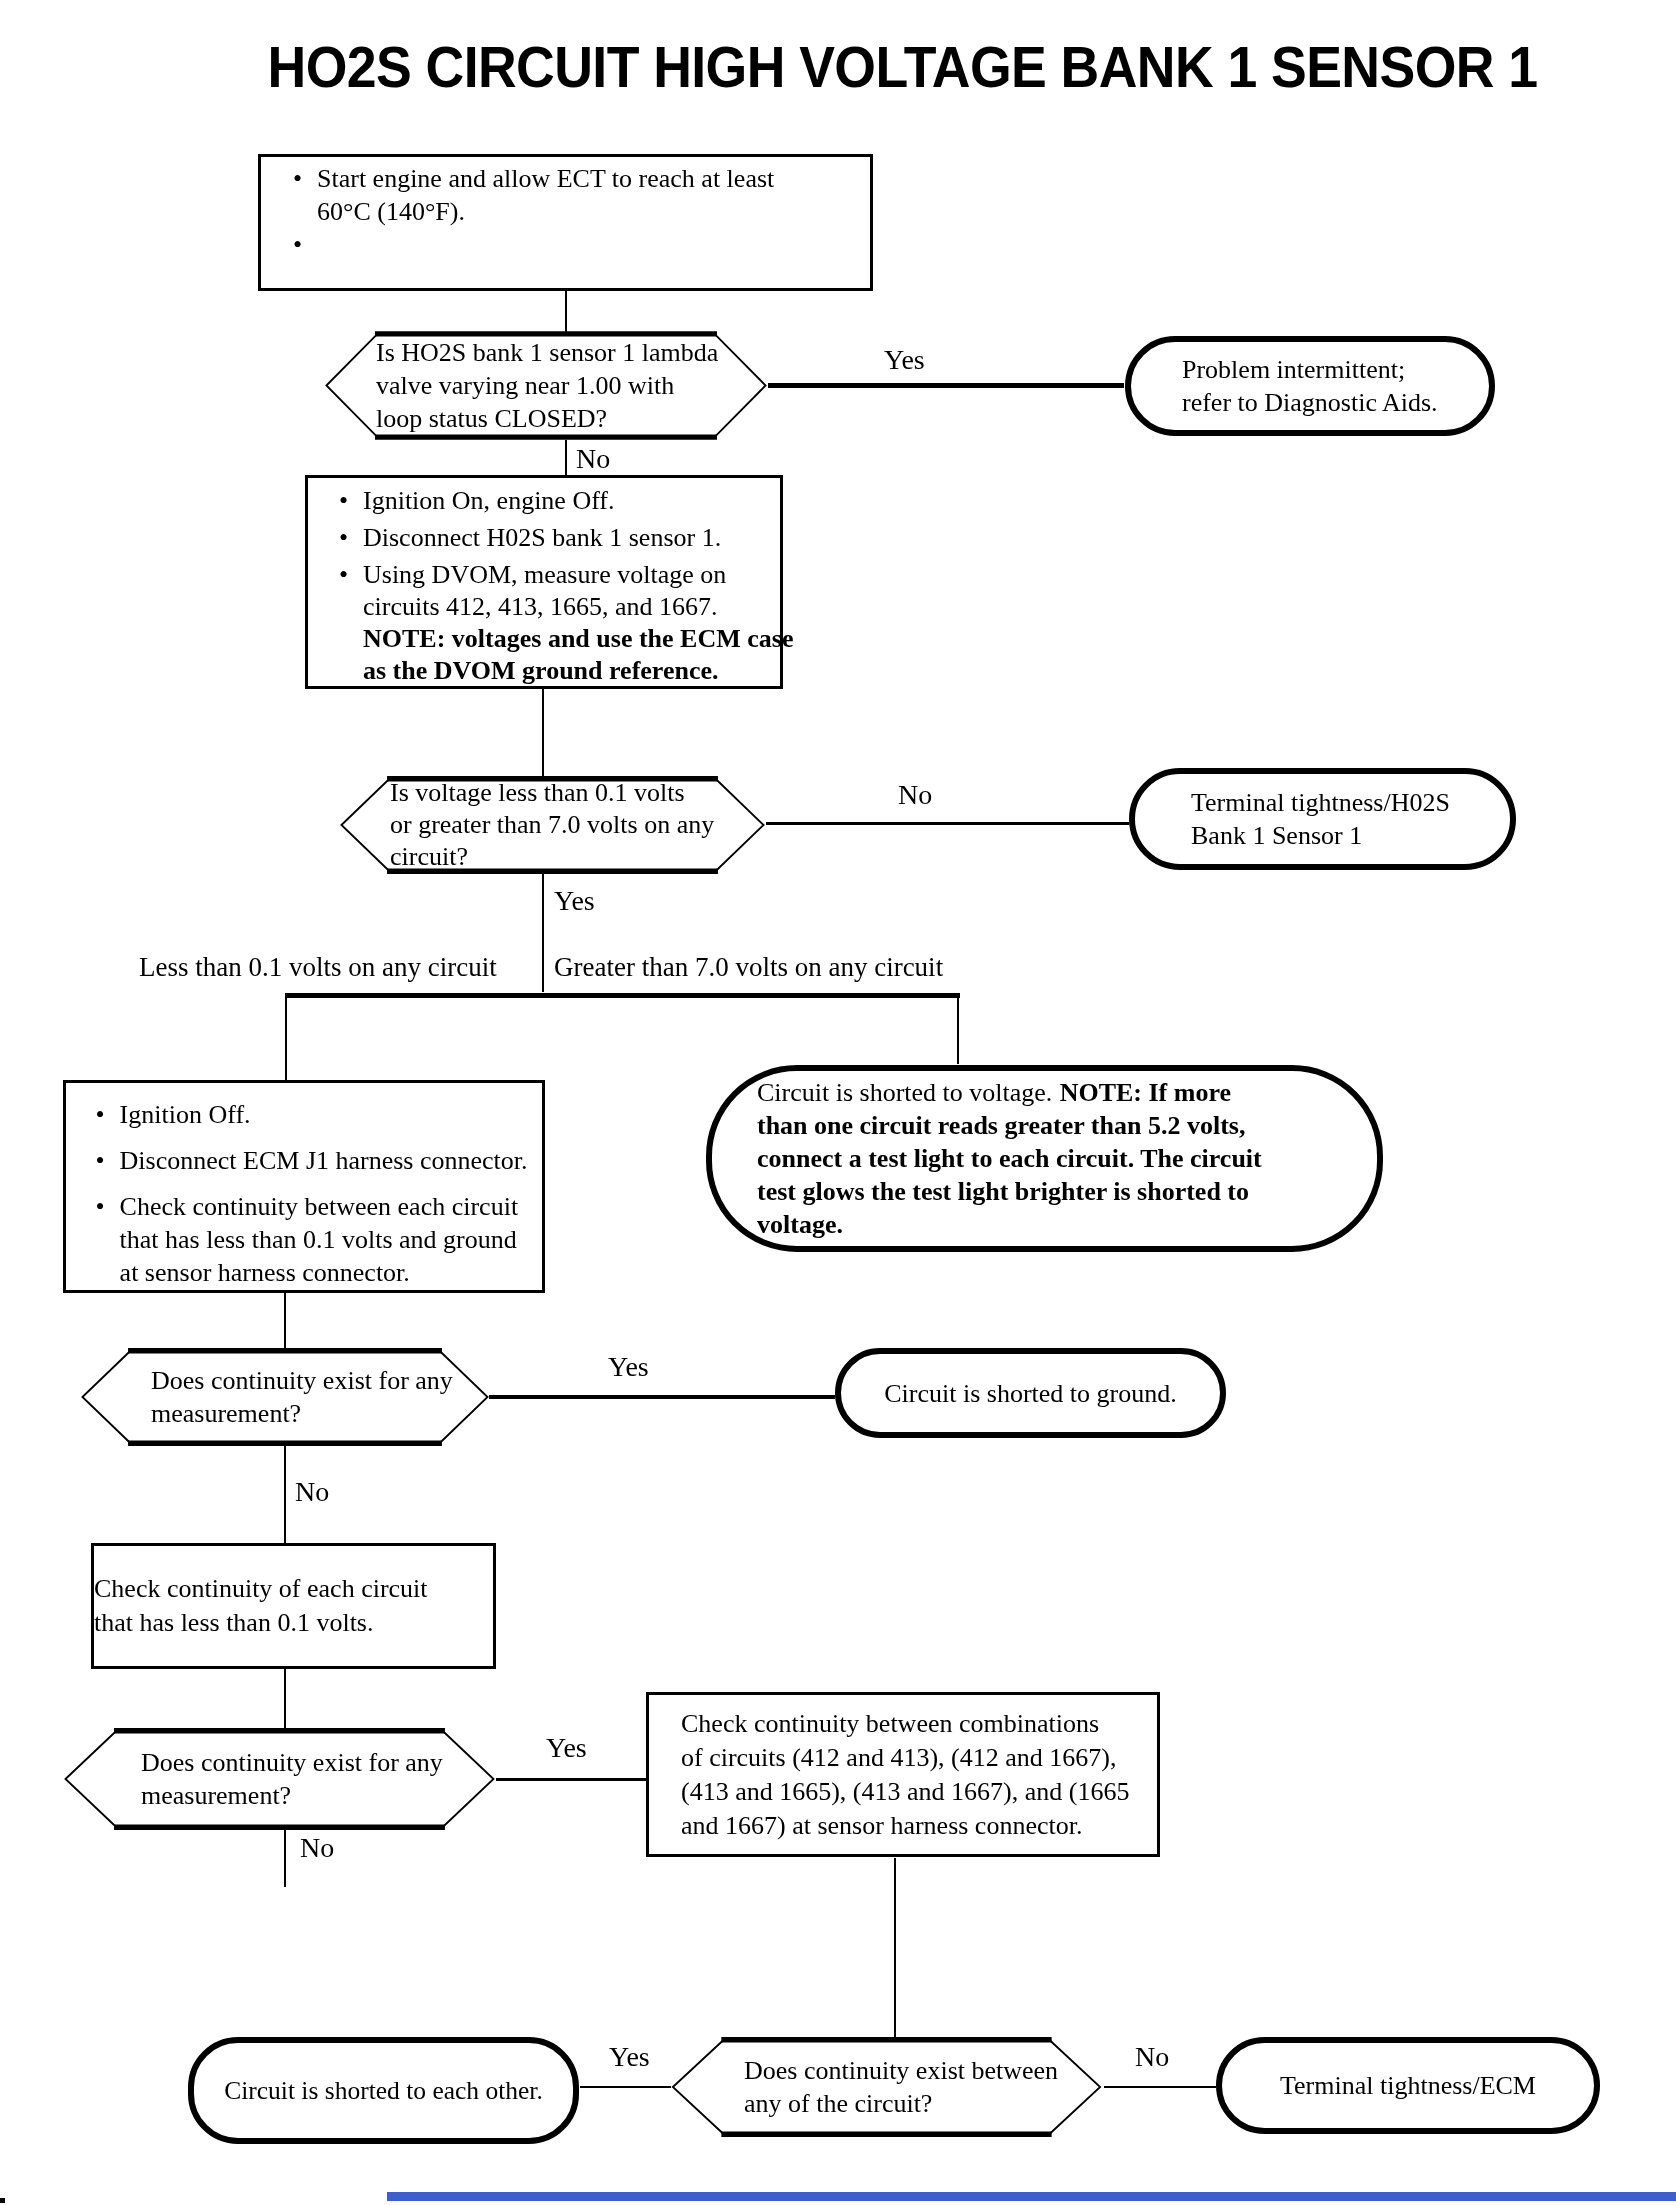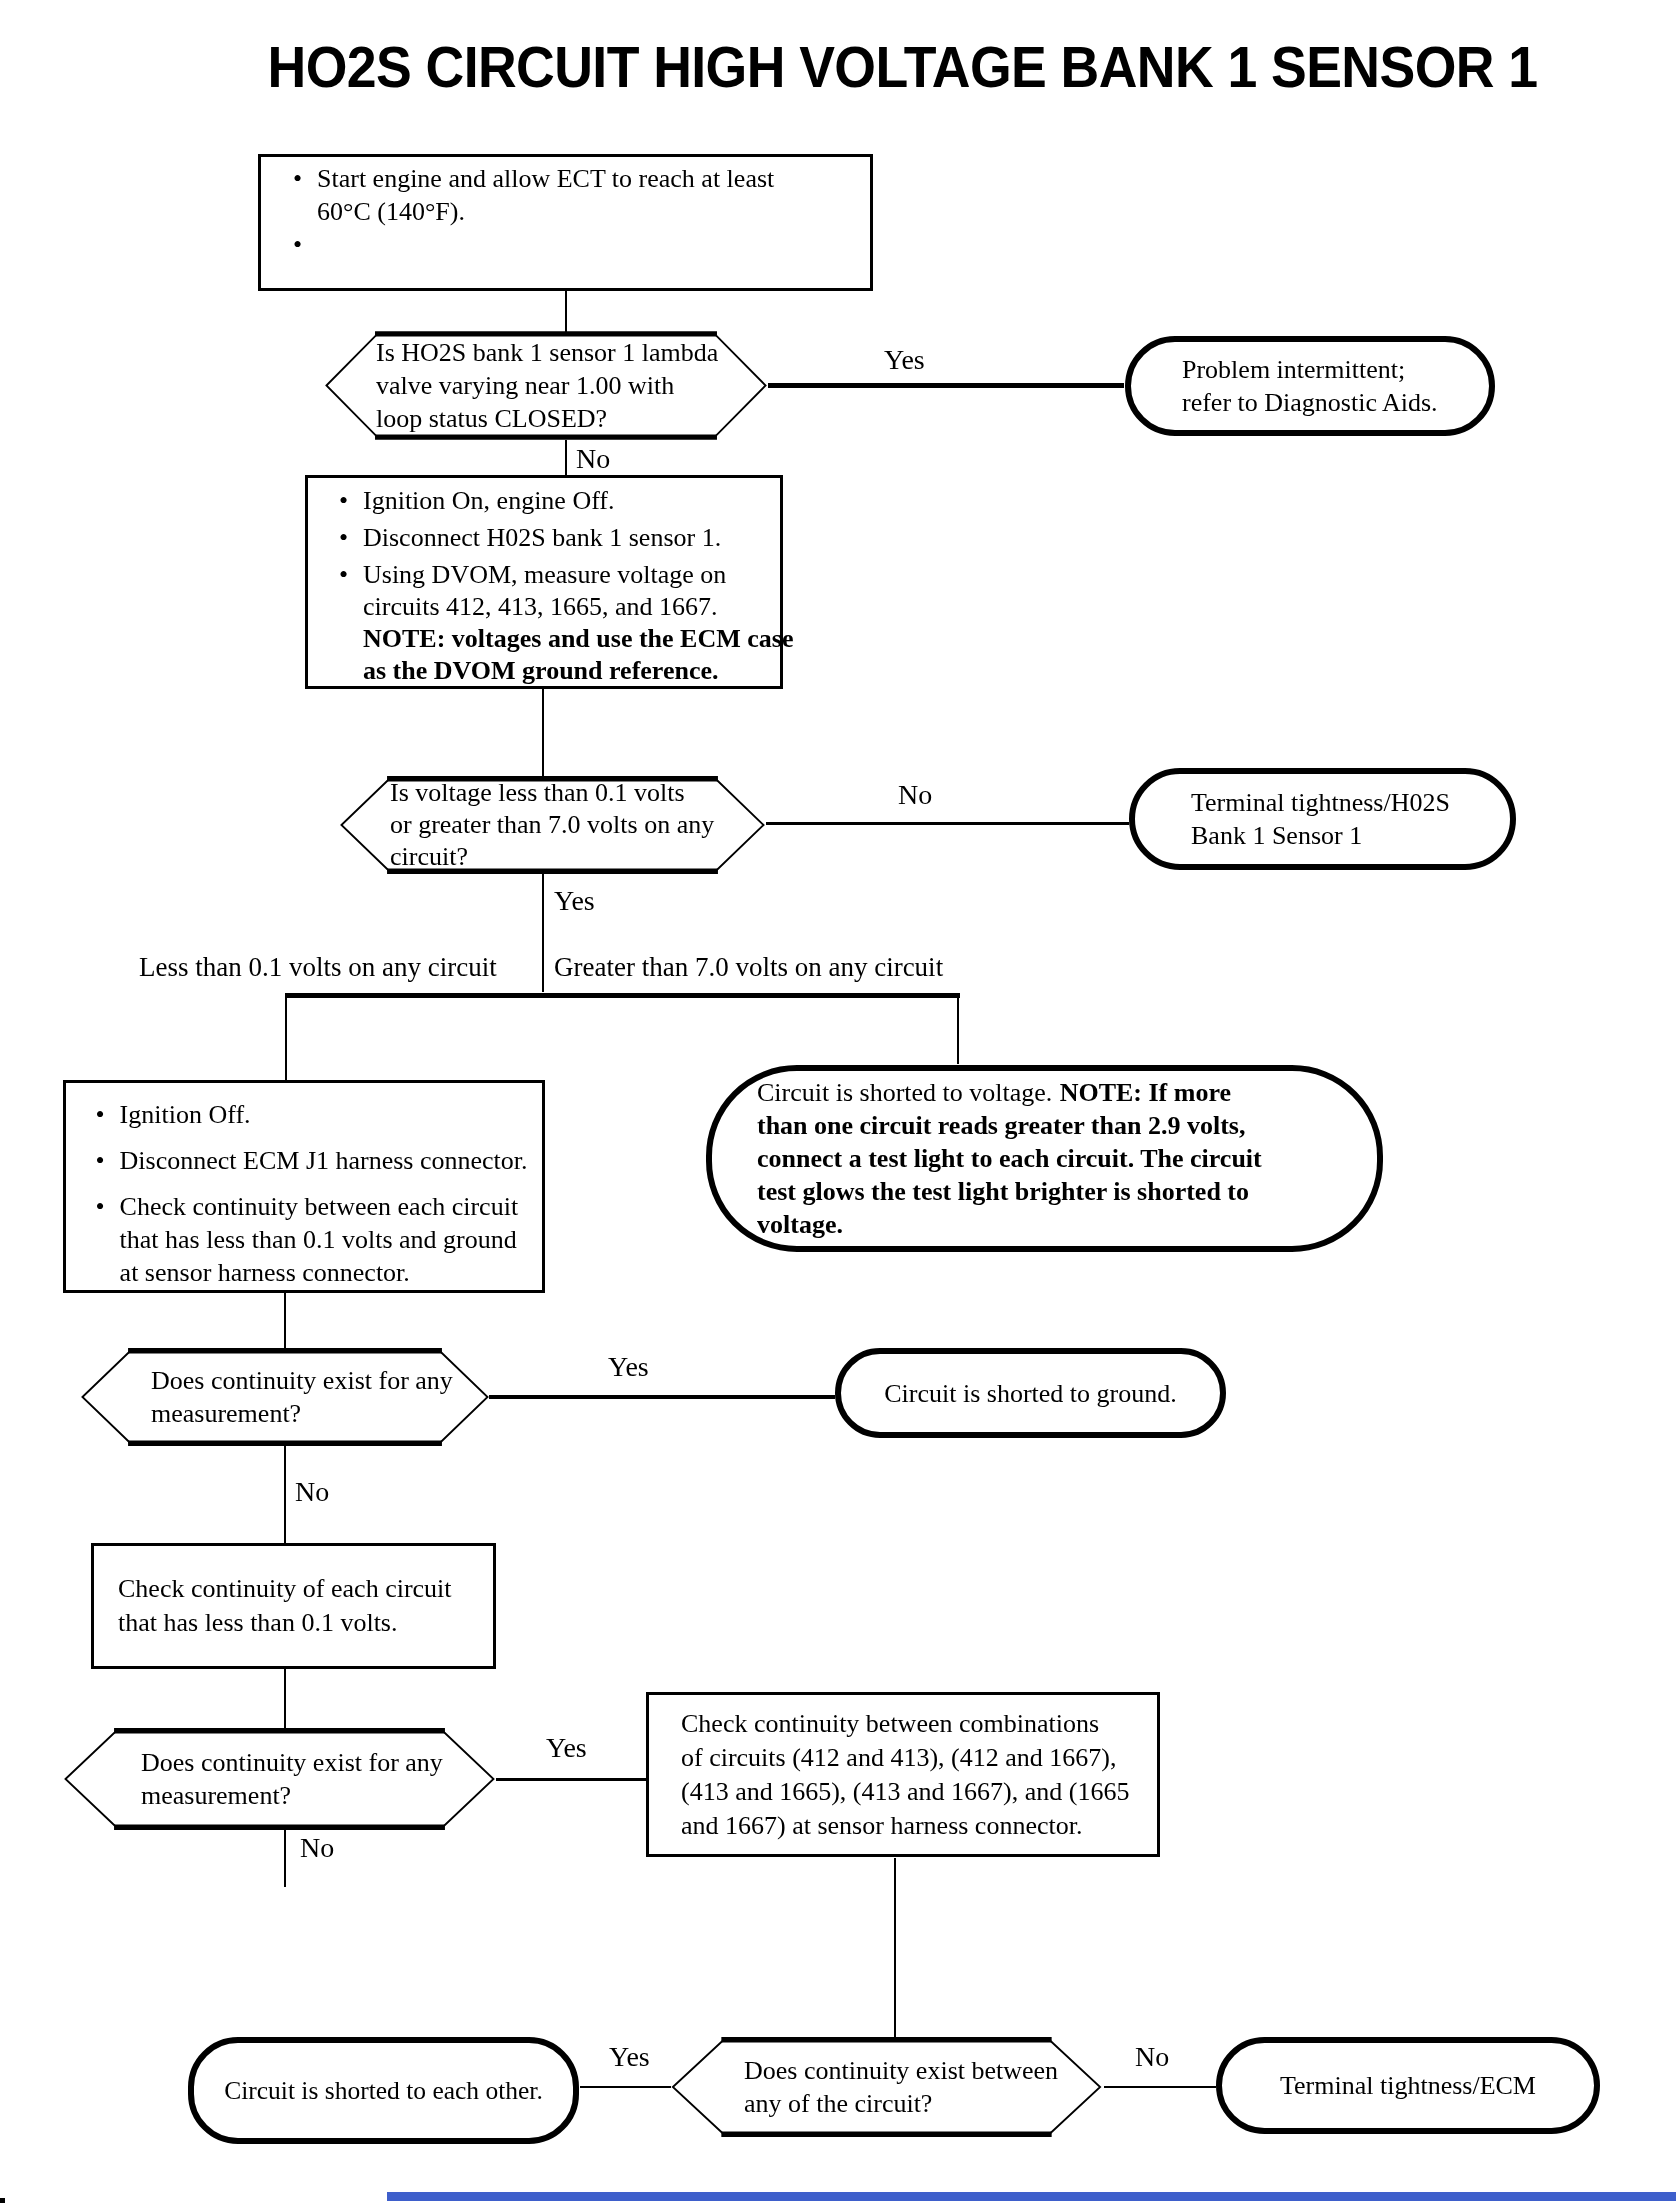--- a/index.html
+++ b/index.html
@@ -157,21 +157,21 @@
       <div class="bl">
         <span>Check continuity between each circuit</span>
         <span>that has less than 0.1 volts and ground</span>
         <span>at sensor harness connector.</span>
       </div>
     </div>
   </div>
 
   <div class="stad" style="left:706px;top:1065px;width:677px;height:187px;border-radius:91px;padding-left:45px;padding-right:12px;line-height:33px;">
     <span><span class="lead-inline">Circuit is shorted to voltage.</span><span class="b note-first">NOTE: If more</span></span>
-    <span class="b">than one circuit reads greater than 2.9 volts,</span>
+    <span class="b">than one circuit reads greater than 5.2 volts,</span>
     <span class="b">connect a test light to each circuit.  The circuit</span>
     <span class="b">test glows the test light brighter is shorted to</span>
     <span class="b">voltage.</span>
   </div>
 
   <div class="ln" style="left:284px;top:1293px;width:2.4px;height:55px;"></div>
 
   <div class="hex" style="left:80px;top:1348px;width:410px;height:98px;">
     <svg width="410" height="98" viewBox="0 0 674 161">
       <polygon points="4,80.5 83,4.5 591,4.5 670,80.5 591,156.5 83,156.5" fill="#fff" stroke="#000" stroke-width="3"></polygon>
@@ -186,21 +186,21 @@
 
   <div class="ln" style="left:489px;top:1395px;width:346px;height:3.6px;"></div>
   <div class="lab" style="left:608px;top:1351px;">Yes</div>
   <div class="stad ctr" style="left:835px;top:1348px;width:391px;height:90px;border-radius:50px;">
     <span>Circuit is shorted to ground.</span>
   </div>
 
   <div class="ln" style="left:284px;top:1446px;width:2.4px;height:97px;"></div>
   <div class="lab" style="left:295px;top:1476px;">No</div>
 
-  <div class="box b6 vcenter" style="left:91px;top:1543px;width:405px;height:126px;padding-left:24px;line-height:34px;">
+  <div class="box b6 vcenter" style="left:91px;top:1543px;width:405px;height:126px;line-height:34px;">
     <div class="bl">
       <span>Check continuity of each circuit</span>
       <span>that has less than 0.1 volts.</span>
     </div>
   </div>
 
   <div class="ln" style="left:284px;top:1669px;width:2.4px;height:59px;"></div>
 
   <div class="hex" style="left:63px;top:1728px;width:433px;height:102px;">
     <svg width="433" height="102" viewBox="0 0 713 168">

